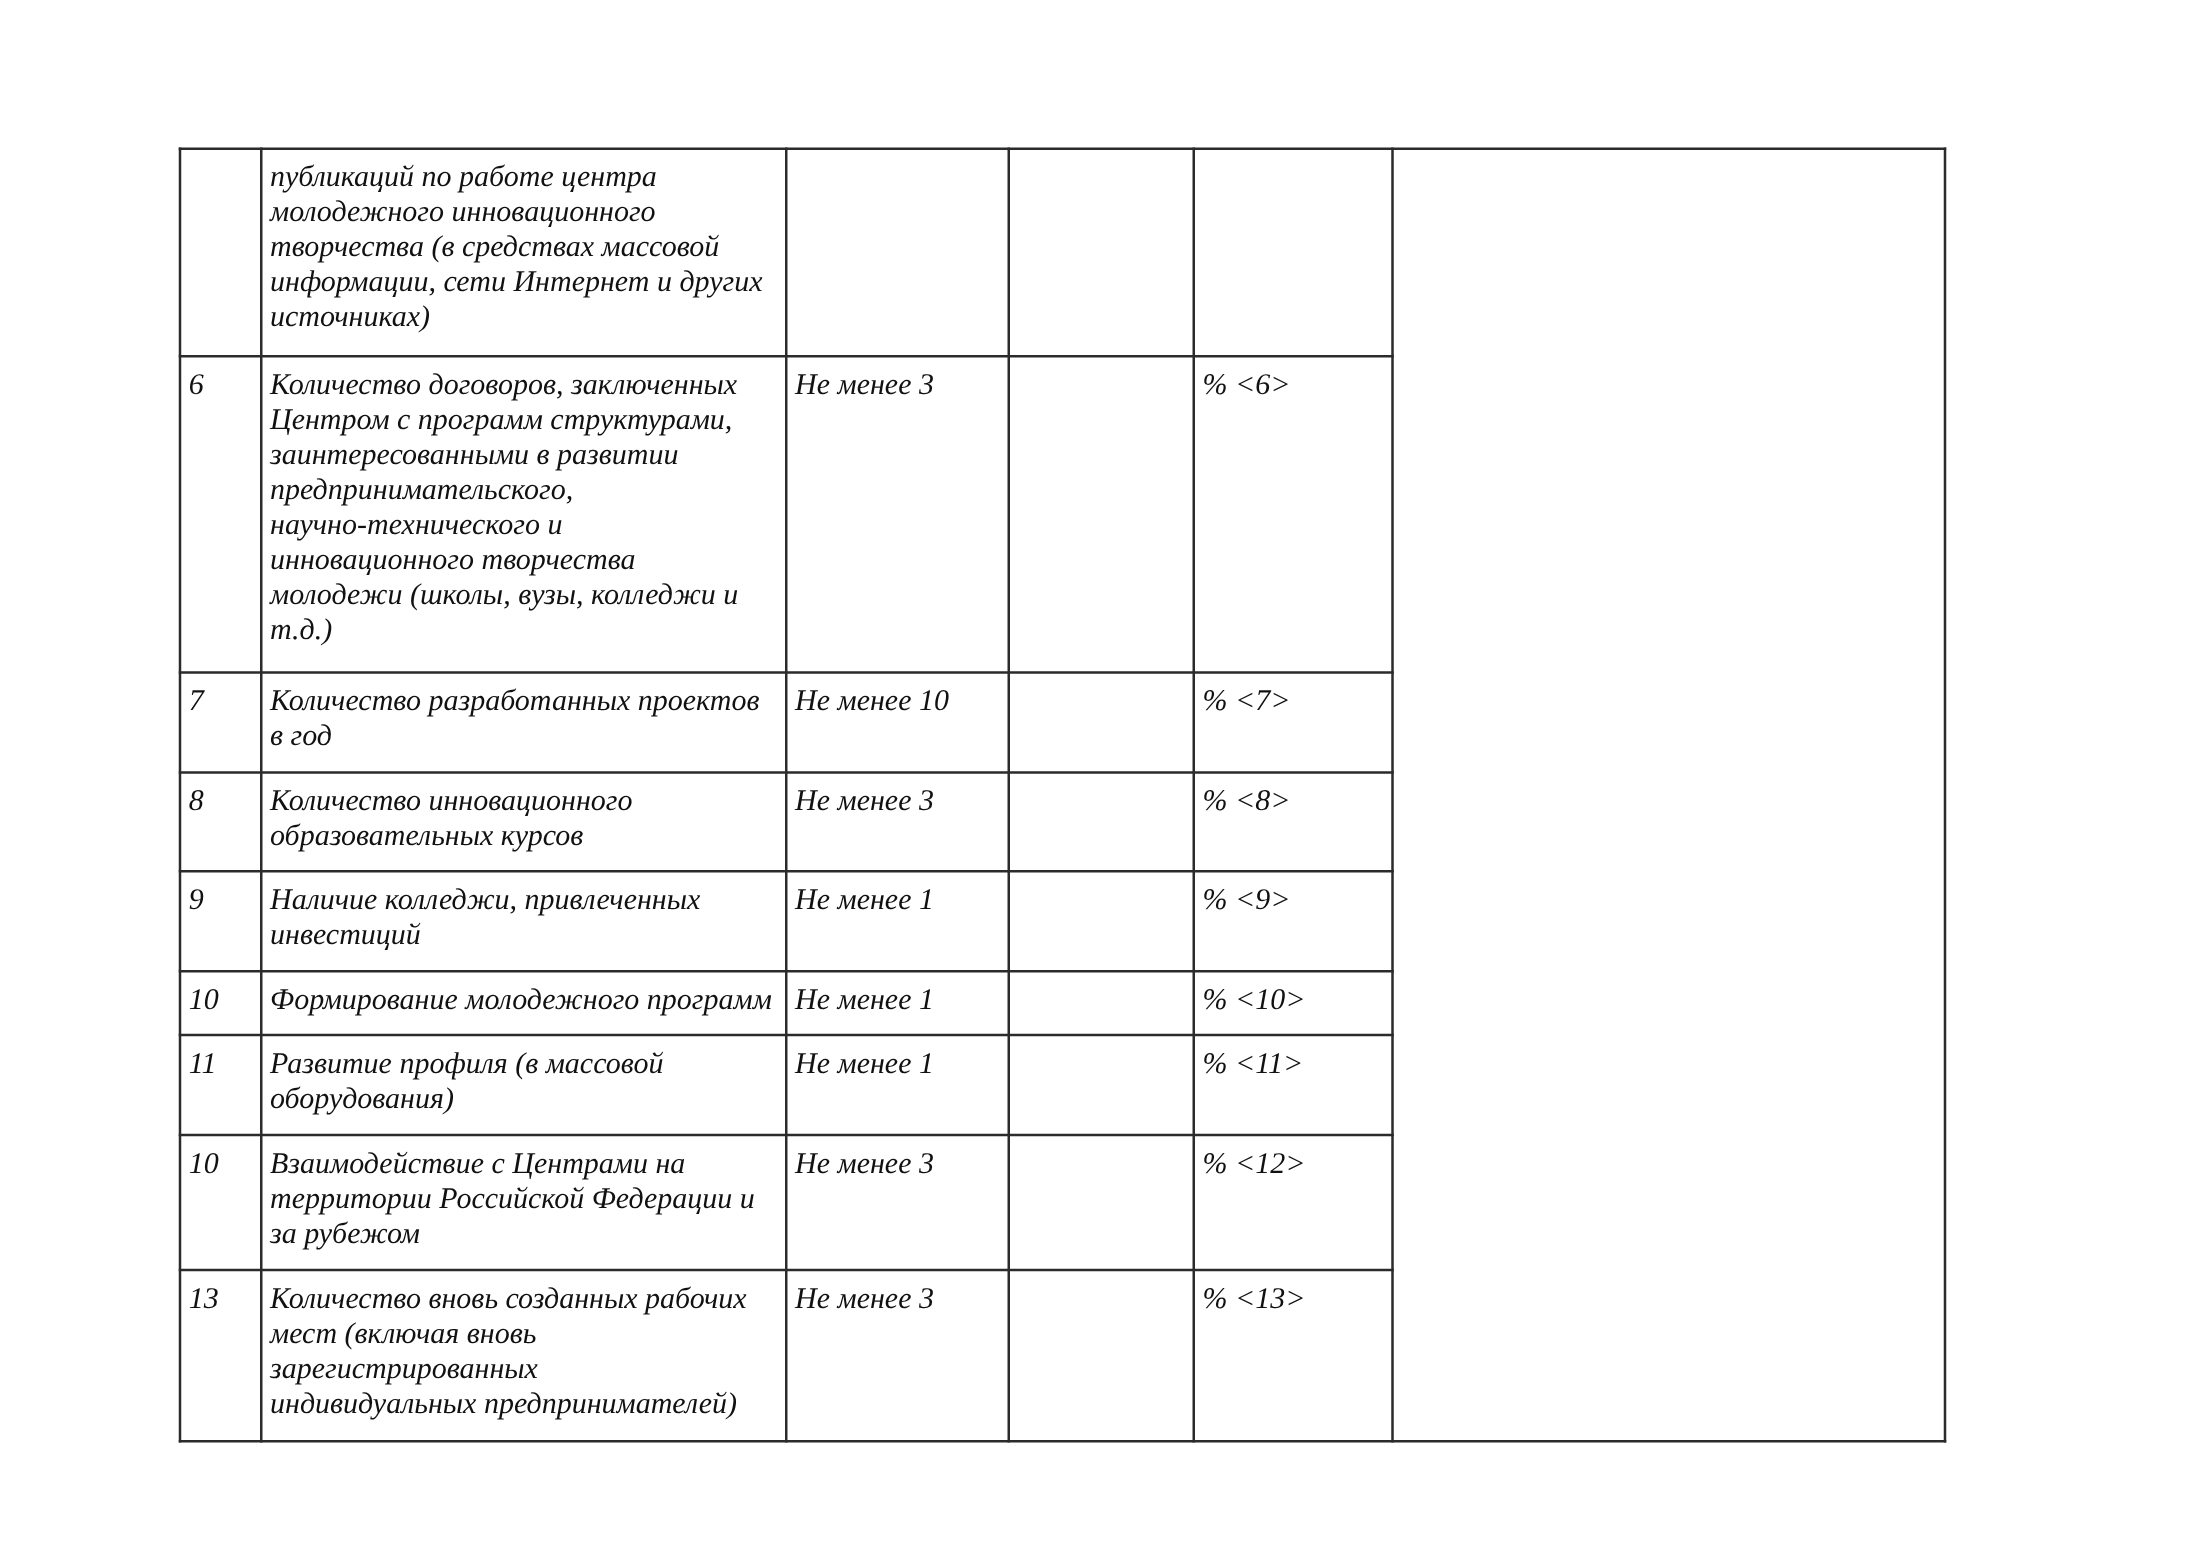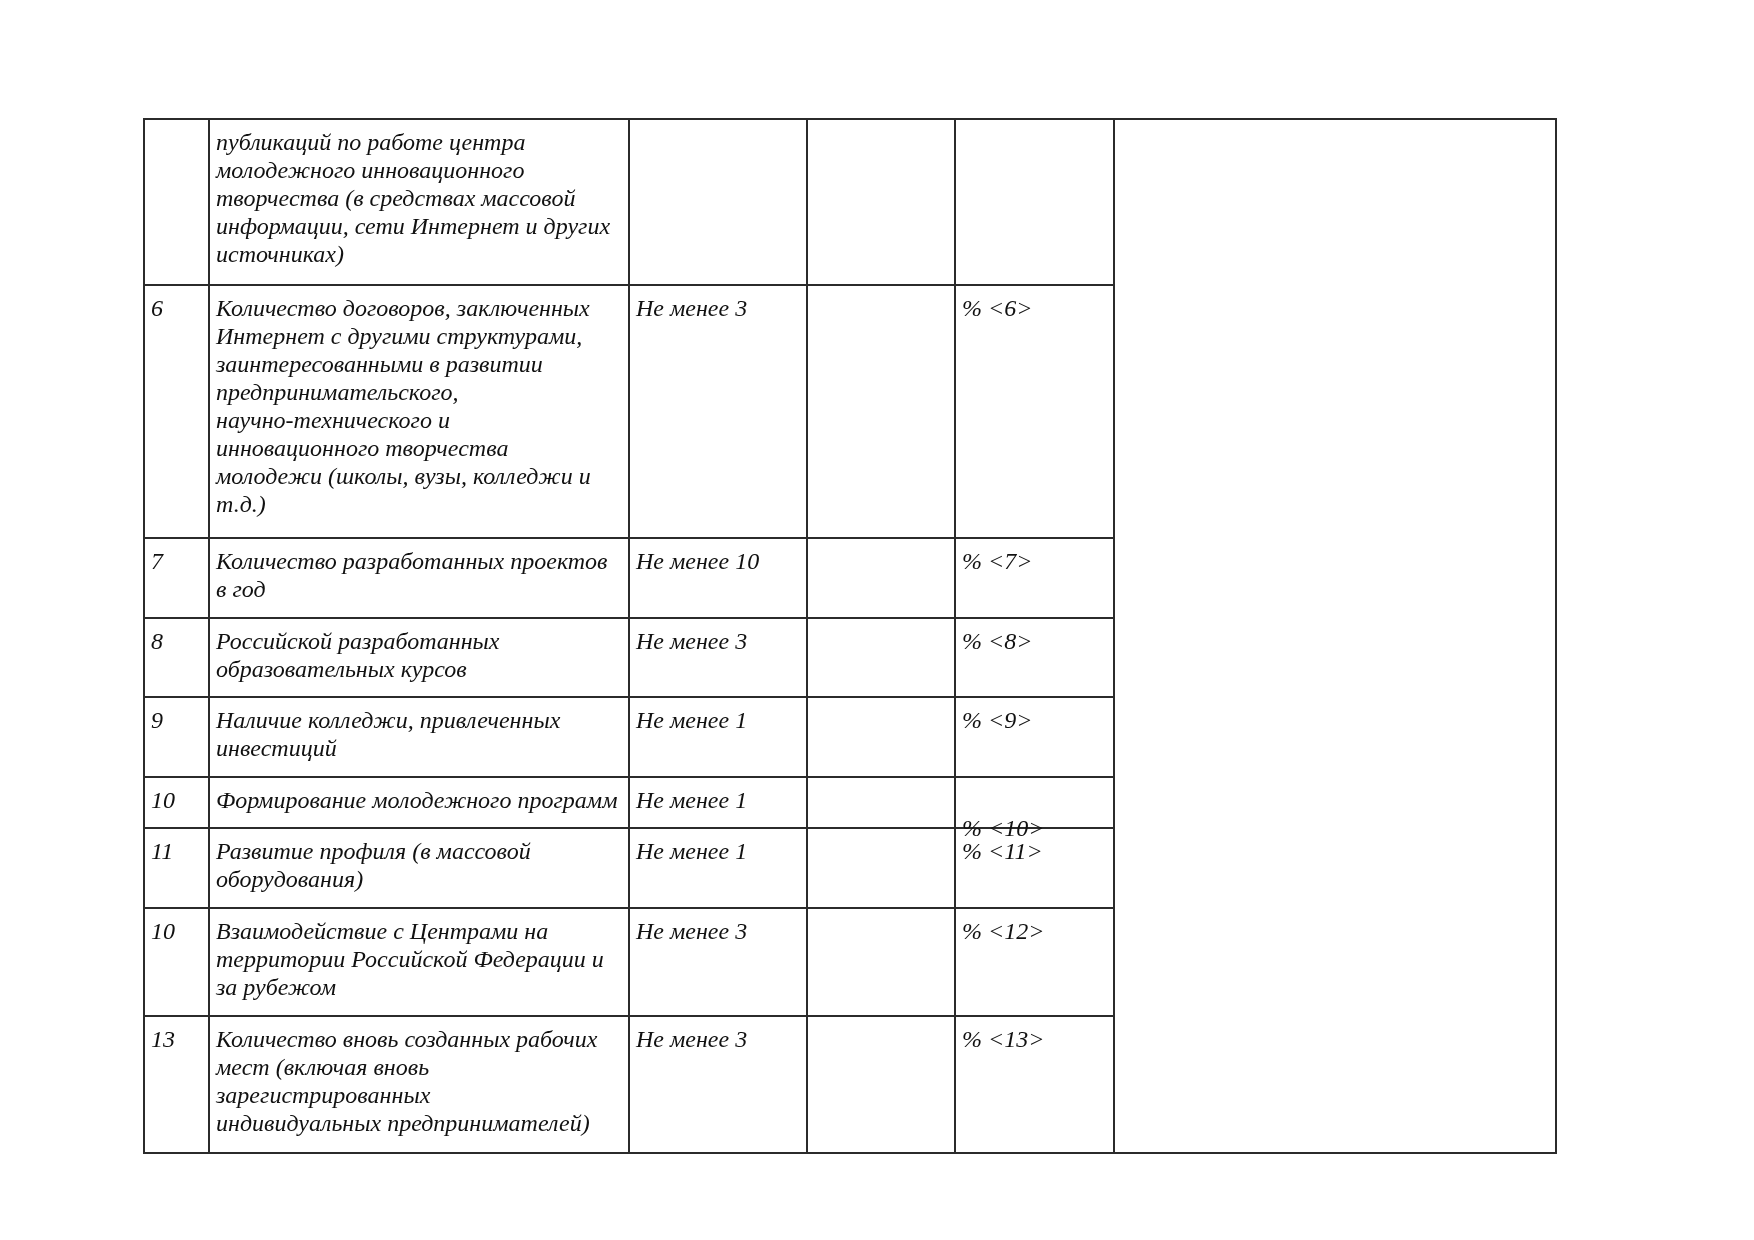--- a/index.html
+++ b/index.html
@@ -39,61 +39,61 @@
 творчества (в средствах массовой
 информации, сети Интернет и других
 источниках)</div>
         <div class="cell" style="left: 636px; top: 128px; width: 168px;"></div>
         <div class="cell" style="left: 814px; top: 128px; width: 138px;"></div>
         <div class="cell" style="left: 962px; top: 128px; width: 149px;"></div>
       </div>
       <div>
         <div class="cell" style="left: 151px; top: 294px; width: 55px;">6</div>
         <div class="cell" style="left: 216px; top: 294px; width: 410px;">Количество договоров, заключенных
-Интернет с другими структурами,
+Центром с программ структурами,
 заинтересованными в развитии
 предпринимательского,
 научно-технического и
 инновационного творчества
 молодежи (школы, вузы, колледжи и
 т.д.)</div>
         <div class="cell" style="left: 636px; top: 294px; width: 168px;">Не менее 3</div>
         <div class="cell" style="left: 814px; top: 294px; width: 138px;"></div>
         <div class="cell" style="left: 962px; top: 294px; width: 149px;">% &lt;6&gt;</div>
       </div>
       <div>
         <div class="cell" style="left: 151px; top: 547px; width: 55px;">7</div>
         <div class="cell" style="left: 216px; top: 547px; width: 410px;">Количество разработанных проектов
 в год</div>
         <div class="cell" style="left: 636px; top: 547px; width: 168px;">Не менее 10</div>
         <div class="cell" style="left: 814px; top: 547px; width: 138px;"></div>
         <div class="cell" style="left: 962px; top: 547px; width: 149px;">% &lt;7&gt;</div>
       </div>
       <div>
         <div class="cell" style="left: 151px; top: 627px; width: 55px;">8</div>
-        <div class="cell" style="left: 216px; top: 627px; width: 410px;">Российской разработанных
+        <div class="cell" style="left: 216px; top: 627px; width: 410px;">Количество инновационного
 образовательных курсов</div>
         <div class="cell" style="left: 636px; top: 627px; width: 168px;">Не менее 3</div>
         <div class="cell" style="left: 814px; top: 627px; width: 138px;"></div>
         <div class="cell" style="left: 962px; top: 627px; width: 149px;">% &lt;8&gt;</div>
       </div>
       <div>
         <div class="cell" style="left: 151px; top: 706px; width: 55px;">9</div>
         <div class="cell" style="left: 216px; top: 706px; width: 410px;">Наличие колледжи, привлеченных
 инвестиций</div>
         <div class="cell" style="left: 636px; top: 706px; width: 168px;">Не менее 1</div>
         <div class="cell" style="left: 814px; top: 706px; width: 138px;"></div>
         <div class="cell" style="left: 962px; top: 706px; width: 149px;">% &lt;9&gt;</div>
       </div>
       <div>
         <div class="cell" style="left: 151px; top: 786px; width: 55px;">10</div>
         <div class="cell" style="left: 216px; top: 786px; width: 410px;">Формирование молодежного программ</div>
         <div class="cell" style="left: 636px; top: 786px; width: 168px;">Не менее 1</div>
         <div class="cell" style="left: 814px; top: 786px; width: 138px;"></div>
-        <div class="cell" style="left: 962px; top: 786px; width: 149px; margin-top: 28px;">% &lt;10&gt;</div>
+        <div class="cell" style="left: 962px; top: 786px; width: 149px;">% &lt;10&gt;</div>
       </div>
       <div>
         <div class="cell" style="left: 151px; top: 837px; width: 55px;">11</div>
         <div class="cell" style="left: 216px; top: 837px; width: 410px;">Развитие профиля (в массовой
 оборудования)</div>
         <div class="cell" style="left: 636px; top: 837px; width: 168px;">Не менее 1</div>
         <div class="cell" style="left: 814px; top: 837px; width: 138px;"></div>
         <div class="cell" style="left: 962px; top: 837px; width: 149px;">% &lt;11&gt;</div>
       </div>
       <div>

